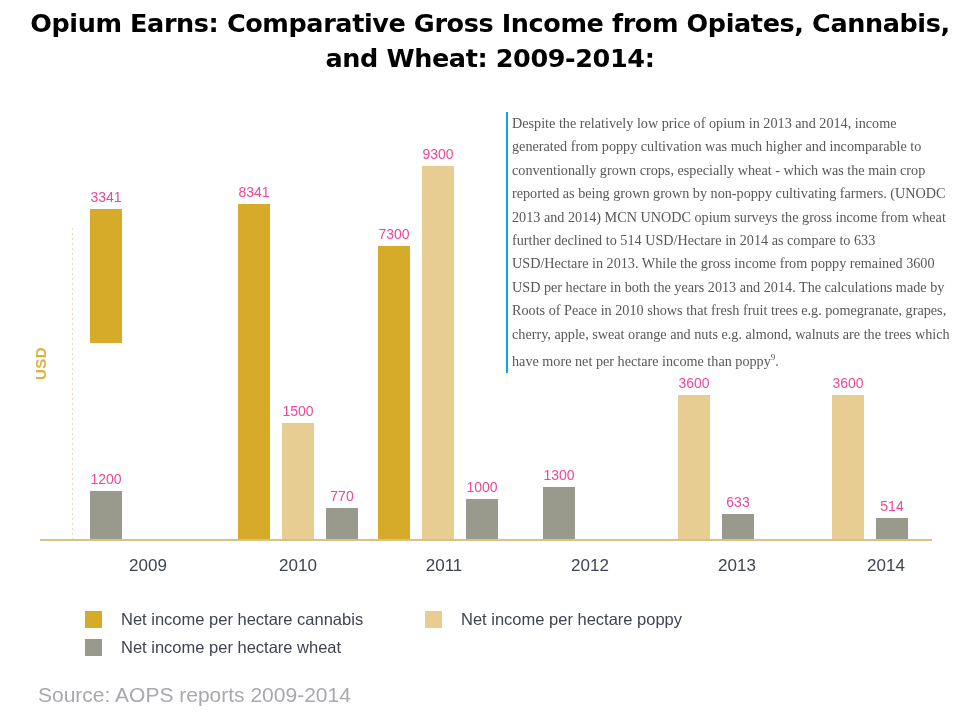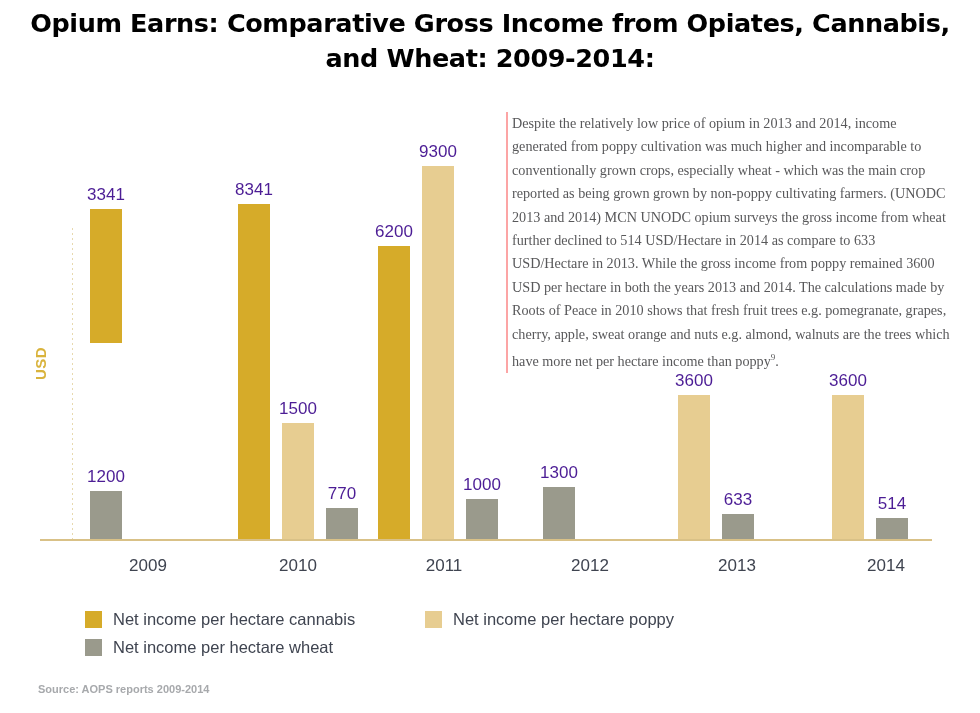--- a/index.html
+++ b/index.html
@@ -26,21 +26,21 @@
   }
   
   #side-note{
     position:absolute;
     left:506px;top:112px;width:444px;
     font-family:"Liberation Serif",serif;
     font-size:14.2px;
     line-height:23.4px;
     color:#58585a;
     text-align:left;
-    border-left:2px solid #fca5a5;
+    border-left:2px solid #0ea5e9;
     padding-left:4px;
     box-sizing:border-box;
   }
   #side-note sup{font-size:9px;vertical-align:super;}
   
   #plot{
     position:absolute;
     left:0;top:0;width:980px;height:713px;
     pointer-events:none;
   }
@@ -87,22 +87,22 @@
     width:32px;
     display:block;
   }
   .bar.cannabis{background:#d6ab29;}
   .bar.poppy{background:#e7cd91;}
   .bar.wheat{background:#9a9a8c;}
   .bar-value{
     position:absolute;
     left:50%;
     transform:translateX(-50%);
-    font-size:17px;
-    color:#4c1d95;
+    font-size:14px;
+    color:#ec4899;
     white-space:nowrap;
     font-family:"Liberation Sans",sans-serif;
   }
   .x-tick{
     position:absolute;
     top:556px;
     width:120px;
     text-align:center;
     font-size:17px;
     color:#3f4450;
@@ -112,20 +112,21 @@
     position:absolute;
     left:85px;top:610px;
     width:720px;
     font-size:0;
   }
   .legend-item{
     display:inline-flex;
     align-items:center;
     margin-bottom:9px;
     vertical-align:top;
+    gap:8px;
   }
   .legend-swatch{
     width:17px;height:17px;
     display:inline-block;
     margin-right:11px;
     flex:0 0 auto;
   }
   .legend-swatch.cannabis{background:#d6ab29;}
   .legend-swatch.poppy{background:#e7cd91;}
   .legend-swatch.wheat{background:#9a9a8c;}
@@ -134,23 +135,22 @@
     color:#3f4450;
     white-space:nowrap;
   }
   #legend-row1{white-space:nowrap;}
   #legend-item-cannabis{width:340px;}
   #legend-item-wheat{width:340px;}
   
   #source{
     position:absolute;
     left:38px;top:683px;
-    font-size:11px;
+    font-size:21px;
     color:#a7a9ac;
-    font-weight:bold;
   }
 </style>
 </head>
 <body>
 
 <div id="chart-title">Opium Earns: Comparative Gross Income from Opiates, Cannabis, and Wheat: 2009-2014:</div>
 
 <div id="side-note">
   <span>Despite the relatively low price of opium in 2013 and 2014, income generated from poppy cultivation was much higher and incomparable to conventionally grown crops, especially wheat - which was the main crop reported as being grown grown by non-poppy cultivating farmers. (UNODC 2013 and 2014) MCN UNODC opium surveys the gross income from wheat further declined to 514 USD/Hectare in 2014 as compare to 633 USD/Hectare in 2013. While the gross income from poppy remained 3600 USD per hectare in both the years 2013 and 2014. The calculations made by Roots of Peace in 2010 shows that fresh fruit trees e.g. pomegranate, grapes, cherry, apple, sweat orange and nuts e.g. almond, walnuts are the trees which have more net per hectare income than poppy</span><sup>9</sup><span>.</span>
 </div>
@@ -179,21 +179,21 @@
           <span class="bar-value" style="bottom: 120px;">1500</span>
           <div class="bar poppy" style="height: 116px;"></div>
         </div>
         <div class="bar-wrap">
           <span class="bar-value" style="bottom: 35px;">770</span>
           <div class="bar wheat" style="height: 31px;"></div>
         </div>
       </div>
       <div class="bar-group" style="left: 378px;">
         <div class="bar-wrap">
-          <span class="bar-value" style="bottom: 297px;">6200</span>
+          <span class="bar-value" style="bottom: 297px;">7300</span>
           <div class="bar cannabis" style="height: 293px;"></div>
         </div>
         <div class="bar-wrap">
           <span class="bar-value" style="bottom: 377px;">9300</span>
           <div class="bar poppy" style="height: 373px;"></div>
         </div>
         <div class="bar-wrap">
           <span class="bar-value" style="bottom: 44px;">1000</span>
           <div class="bar wheat" style="height: 40px;"></div>
         </div>

